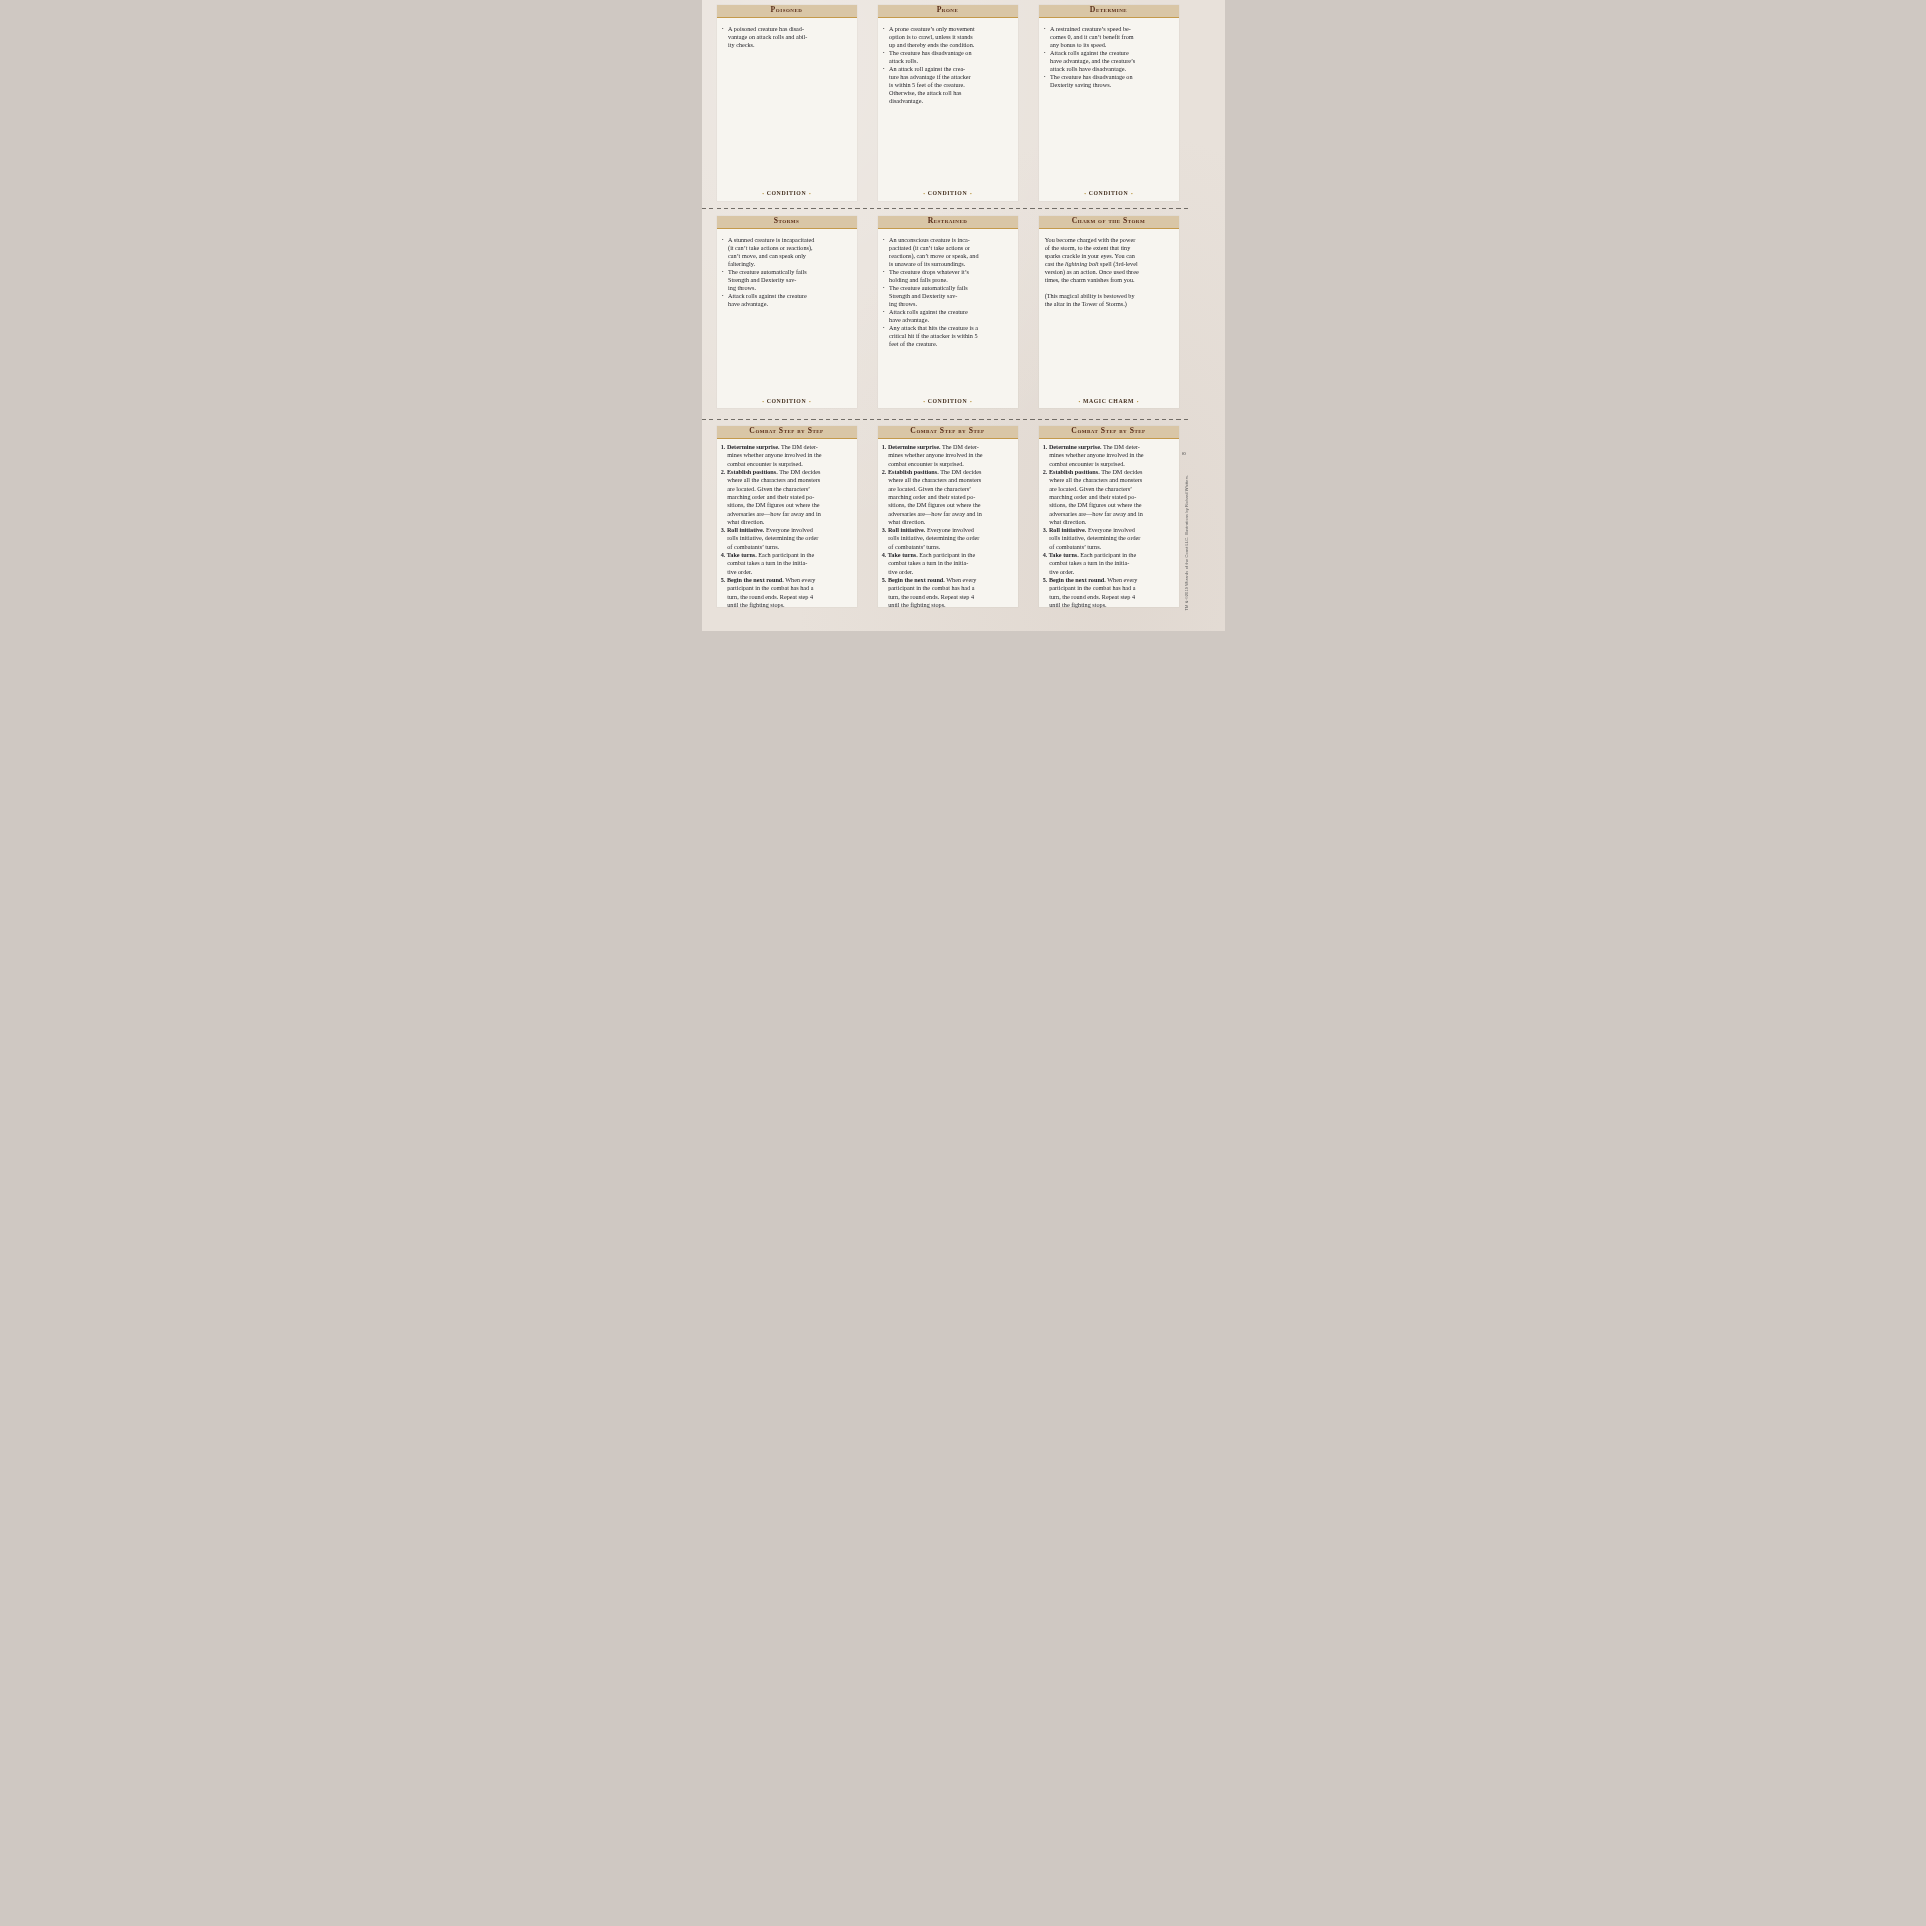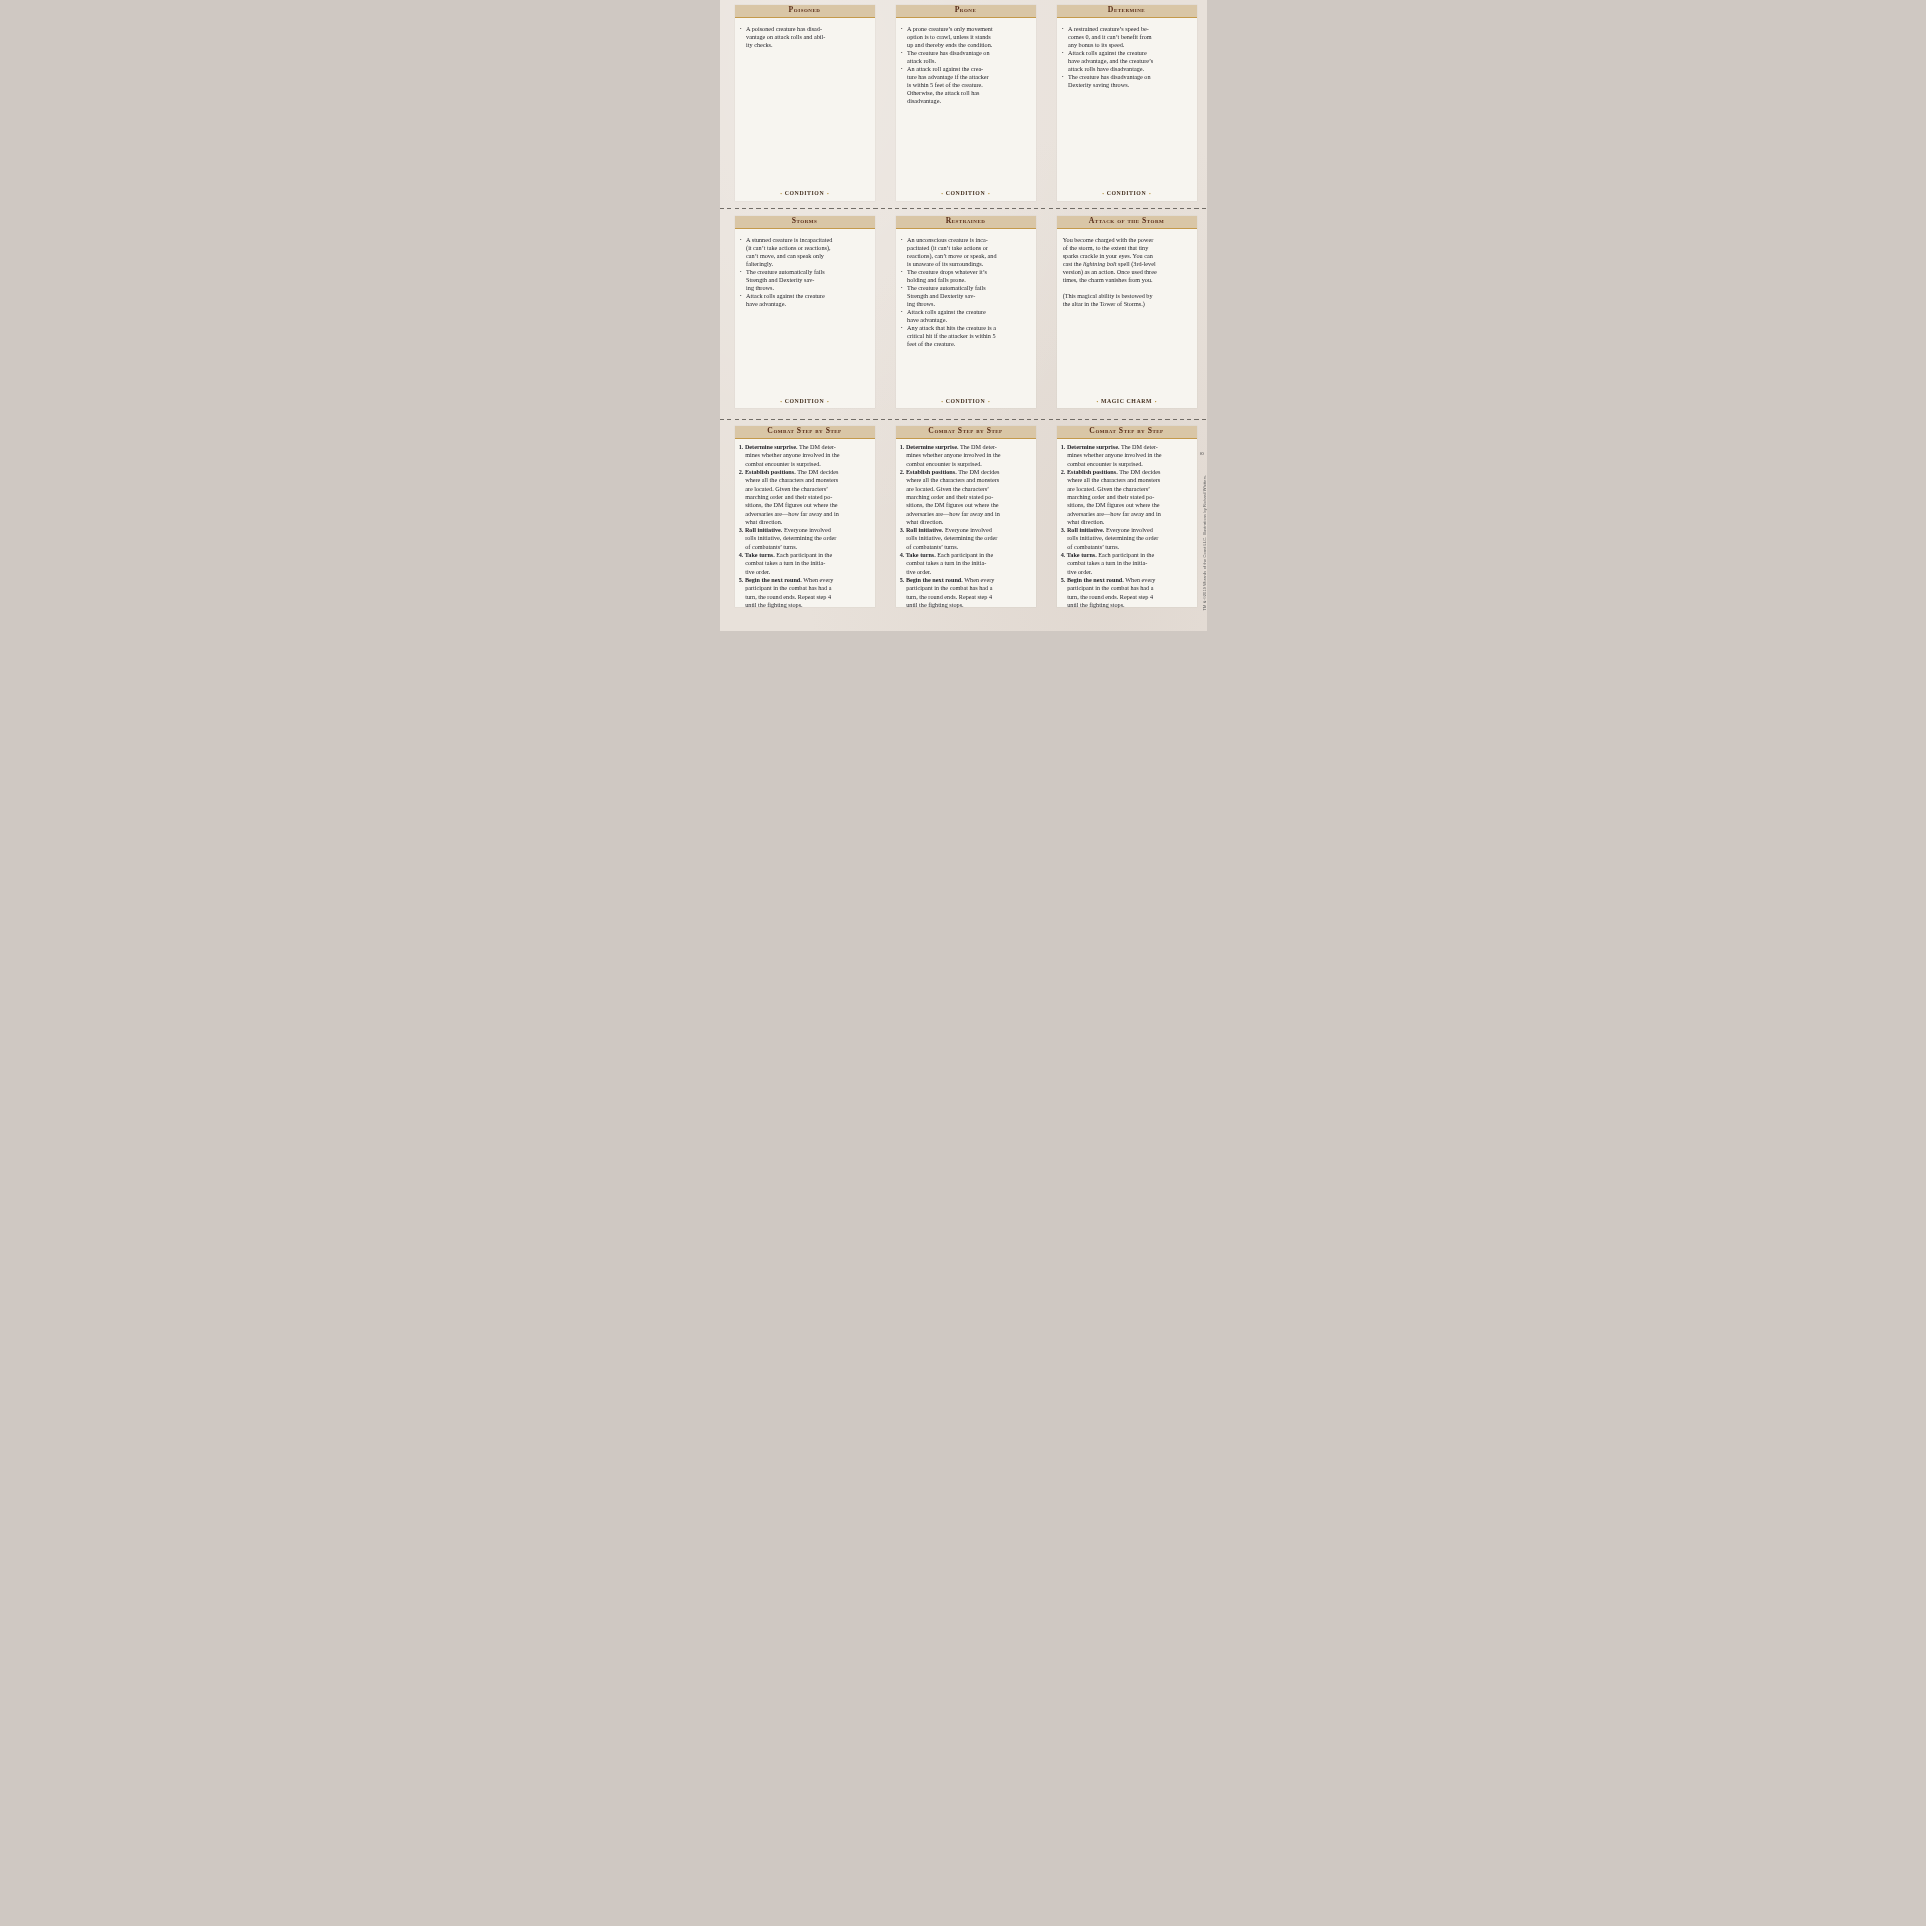--- a/index.html
+++ b/index.html
@@ -6,20 +6,21 @@
   body{background:#cfc8c2;font-family:"Liberation Serif","DejaVu Serif",serif;}
   .page{
     position:relative;
     width:487px;height:631px;
     margin:0 auto;
     background:
       radial-gradient(ellipse at 20% 10%, rgba(255,255,255,.25), transparent 60%),
       radial-gradient(ellipse at 80% 90%, rgba(190,175,165,.18), transparent 55%),
       #e8e1da;
     overflow:hidden;
+    padding-left:36px;
   }
   
   .cutline{position:absolute;opacity:.8;}
   .cutline.v{top:0;width:0.8px;height:631px;
     background:repeating-linear-gradient(180deg,#534f49 0 4.2px,transparent 4.2px 7.3px);}
   .cutline.h{left:0;width:487px;height:0.8px;
     background:repeating-linear-gradient(90deg,#534f49 0 4.2px,transparent 4.2px 7.3px);}
   .v1{left:165px;} .v2{left:326px;}
   .h1{top:208px;} .h2{top:419px;}
 
@@ -216,21 +217,21 @@
 critical hit if the attacker is within 5
 feet of the creature.</span>
           </li>
       </ul>
     </div>
     <div class="card-footer"><span class="fdot">•</span><span>CONDITION</span><span class="fdot">•</span></div>
   </div>
 
   <div class="card c3 r2">
     <div class="title-bar">
-        <span class="title">Attack of the Storm</span>
+        <span class="title">Charm of the Storm</span>
       </div>
     <div class="charm-body">
       <p class="charm-p"><span class="prewrap">You become charged with the power
 of the storm, to the extent that tiny
 sparks crackle in your eyes. You can
 cast the </span><em class="prewrap">lightning bolt</em><span class="prewrap"> spell (3rd-level
 version) as an action. Once used three
 times, the charm vanishes from you.</span></p>
       <p class="charm-p prewrap">(This magical ability is bestowed by
 the altar in the Tower of Storms.)</p>

